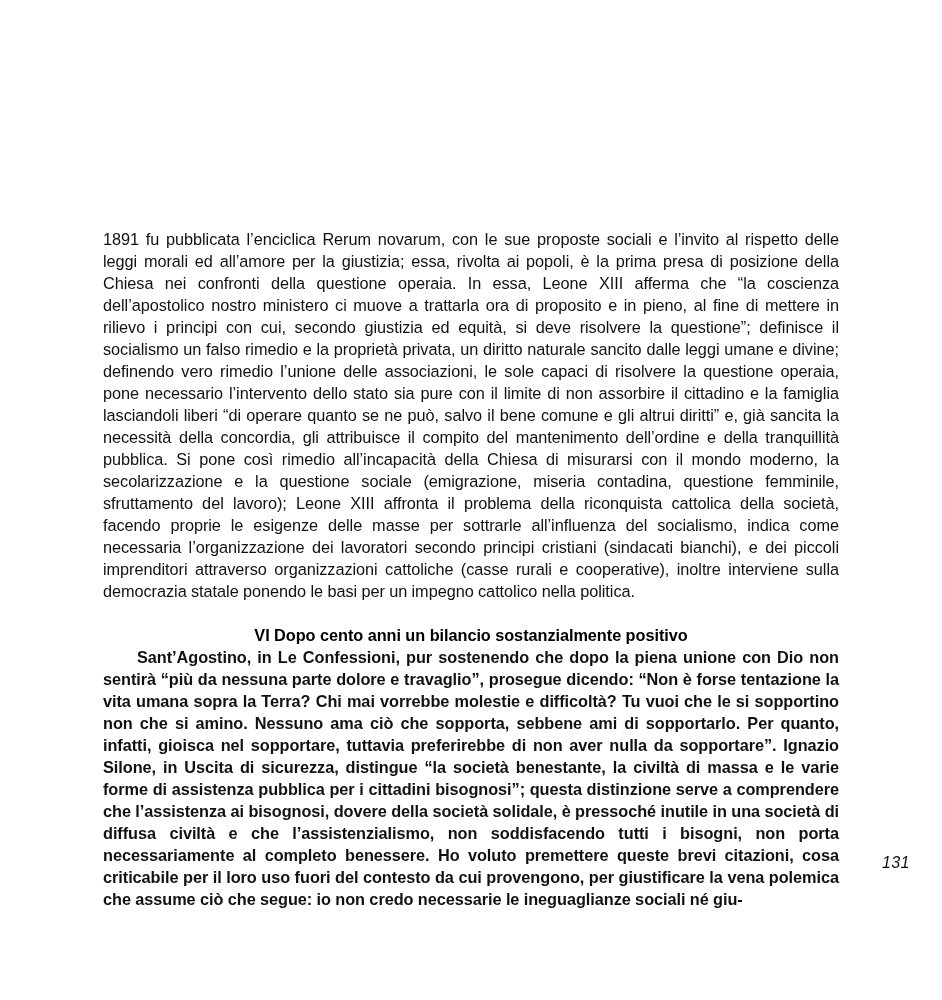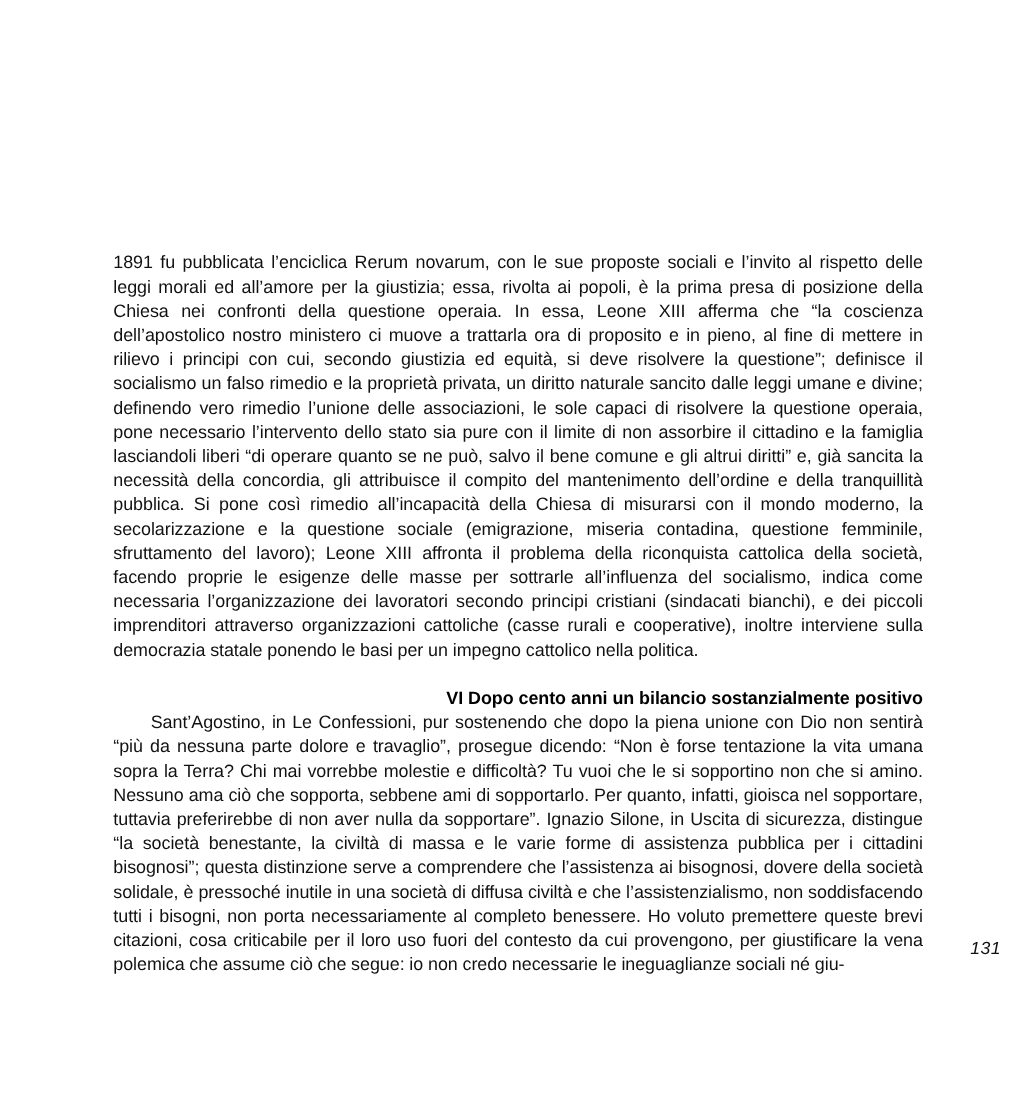--- a/index.html
+++ b/index.html
@@ -37,26 +37,27 @@
   }
   .body-par.first-par {
     text-indent: 0;
   }
   .section-heading {
     margin: 0;
     padding-top: 22px;
     font-size: 16.3px;
     line-height: 22px;
     font-weight: bold;
-    text-align: right;
+    text-align: center;
     color: #000000;
     letter-spacing: -0.05px;
   }
   .body-par.indented {
     text-indent: 34px;
+    font-weight: bold;
   }
   .folio {
     position: absolute;
     left: 882px;
     top: 852px;
     font-size: 16px;
     font-style: italic;
     line-height: 22px;
     color: #111111;
     letter-spacing: 0.4px;

